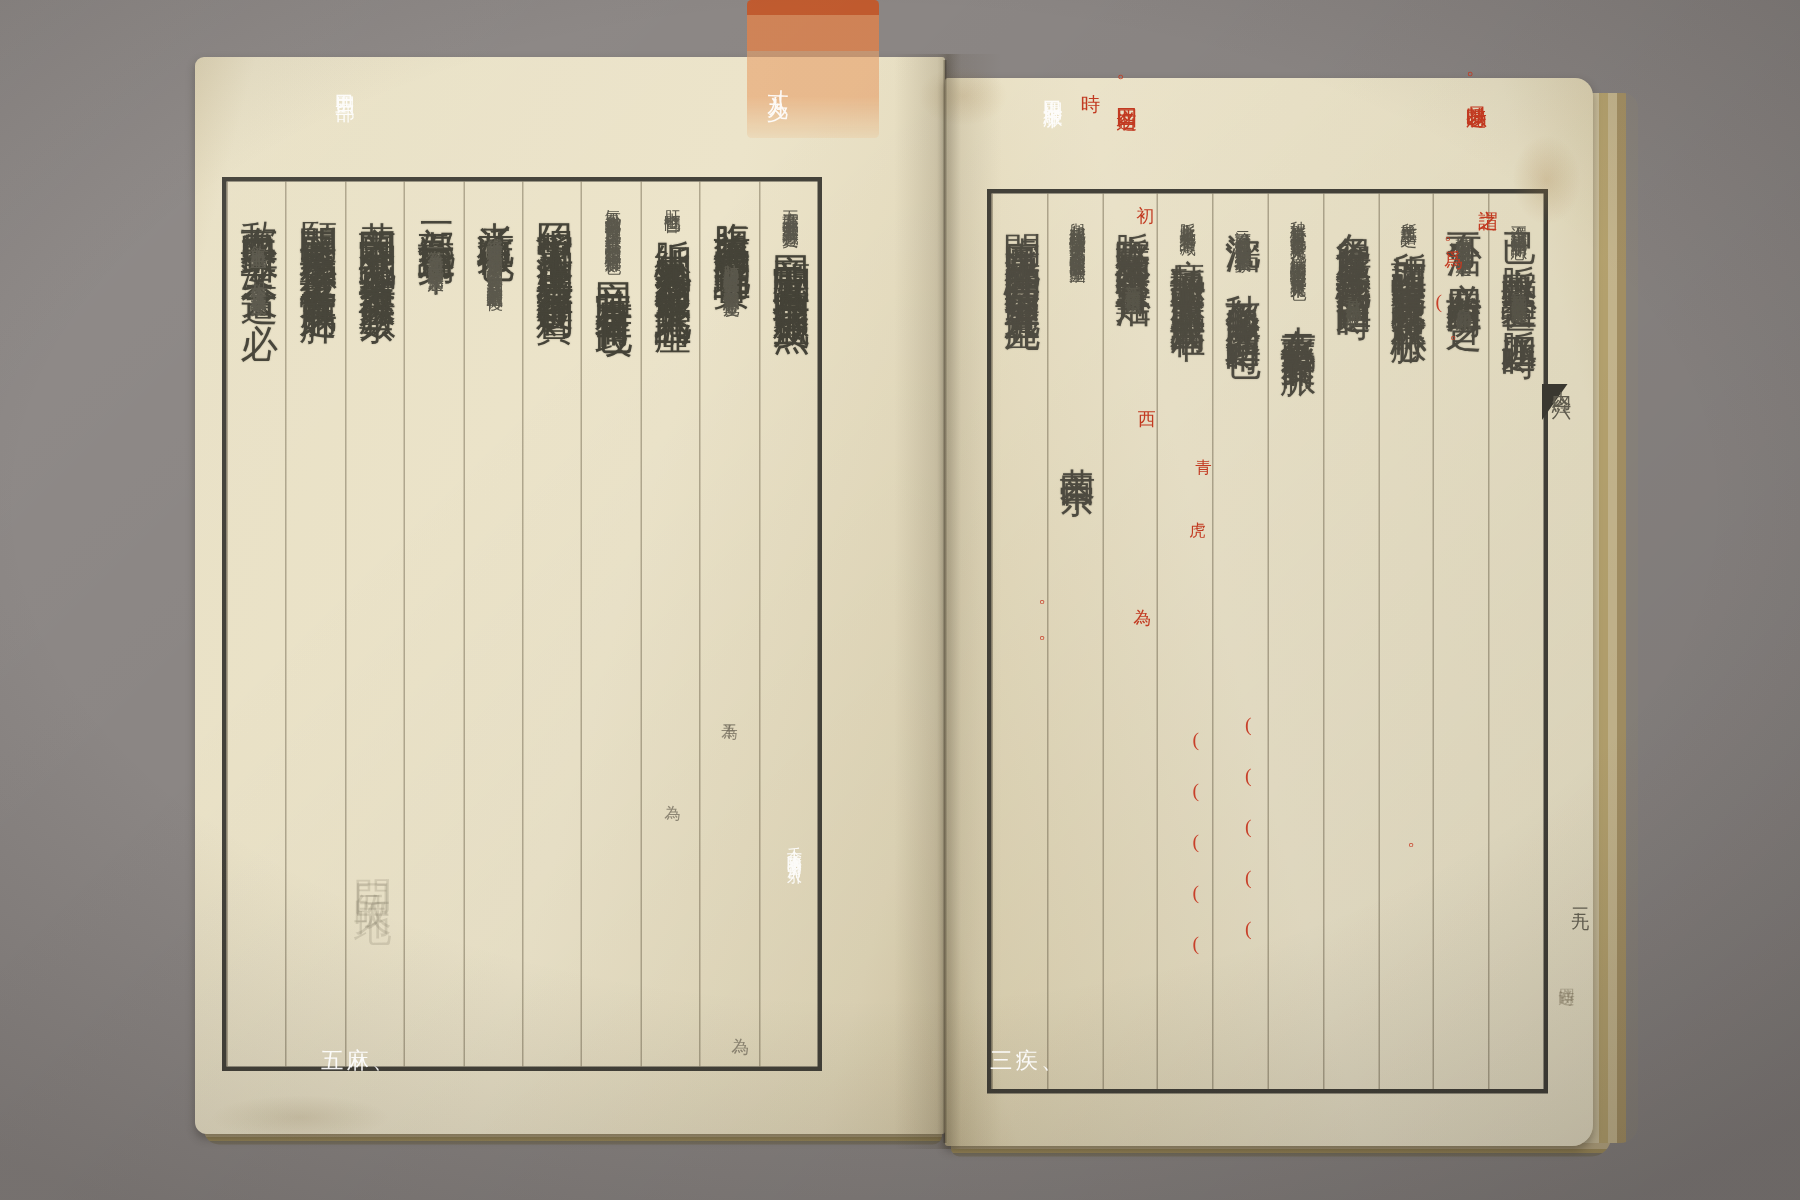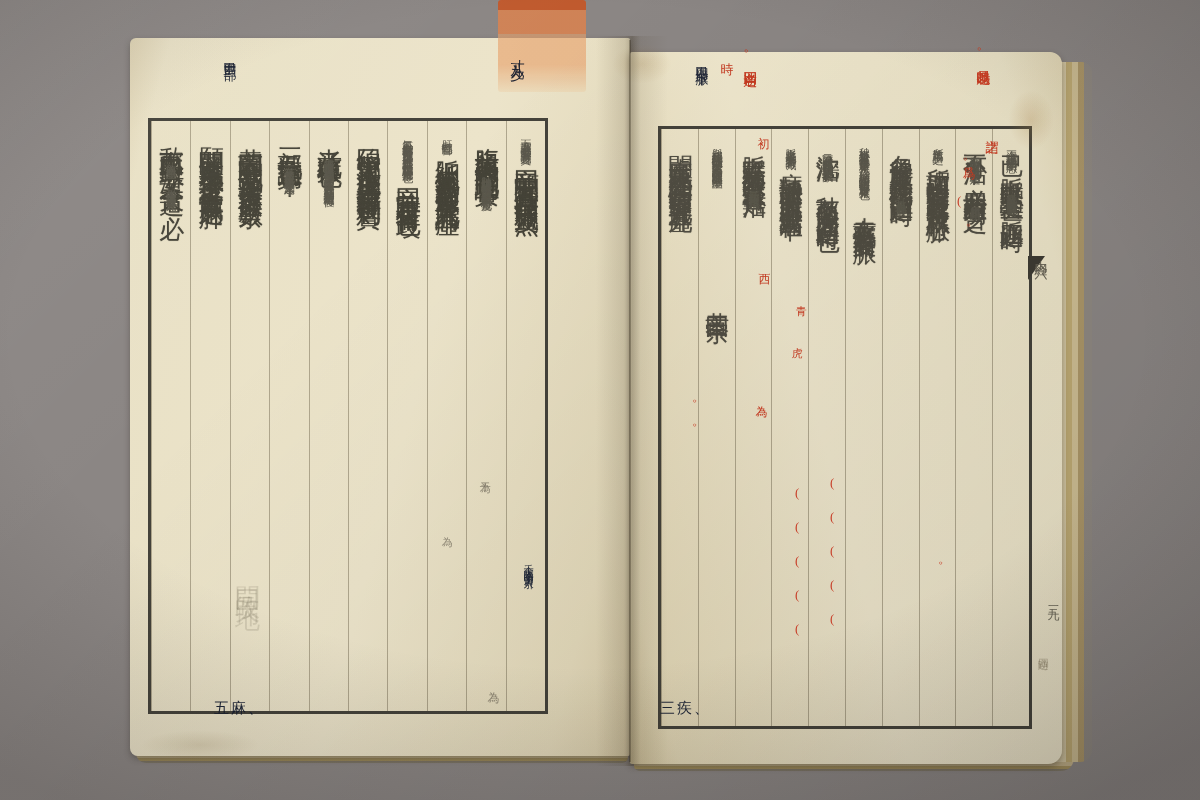--- a/index.html
+++ b/index.html
@@ -35,21 +35,21 @@
   .colwrap{position:absolute;inset:0;display:flex;flex-direction:row-reverse;}
   .col{flex:1 1 0;border-left:1px solid rgba(115,105,82,0.5);display:flex;justify-content:center;overflow:hidden;}
   .colv{writing-mode:vertical-rl;text-orientation:upright;padding-top:7px;}
   .large{font-size:24px;letter-spacing:3px;line-height:1.05;color:#504d42;text-shadow:0 0 1px rgba(80,76,64,0.45);}
   #left-frame .large{font-size:25px;color:#454338;}
   .wnote{display:inline-flex;flex-direction:row-reverse;gap:1px;margin:3px 0;}
   .wl{writing-mode:vertical-rl;text-orientation:upright;font-size:11px;letter-spacing:1px;line-height:1.1;color:#5b584c;}
   .gap{display:inline-block;width:1px;}
   .ann{position:absolute;z-index:30;line-height:1.12;}
   .vert{writing-mode:vertical-rl;text-orientation:upright;}
-  .hand{color:#0f172a;letter-spacing:2px;opacity:0.92;}
+  .hand{color:#ffffff;letter-spacing:2px;opacity:0.92;}
   .cursive{transform:rotate(2deg);letter-spacing:3px;}
   .pencil{color:rgba(105,99,84,0.7);}
   .red{color:#c23a21;}
   .edge{color:#5f5b4e;letter-spacing:3px;}
   .ghost{color:rgba(110,100,78,0.40);}
   .ghostbig{color:rgba(85,80,62,0.16);letter-spacing:5px;}
   .rmark{position:absolute;z-index:31;color:#c8402a;font-size:13px;line-height:1;}
   #fishtail{position:absolute;left:1028px;top:256px;width:0;height:0;z-index:9;
     border-left:17px solid #3d3b33;border-bottom:24px solid transparent;}
   .blotch{position:absolute;border-radius:50%;z-index:5;pointer-events:none;}

